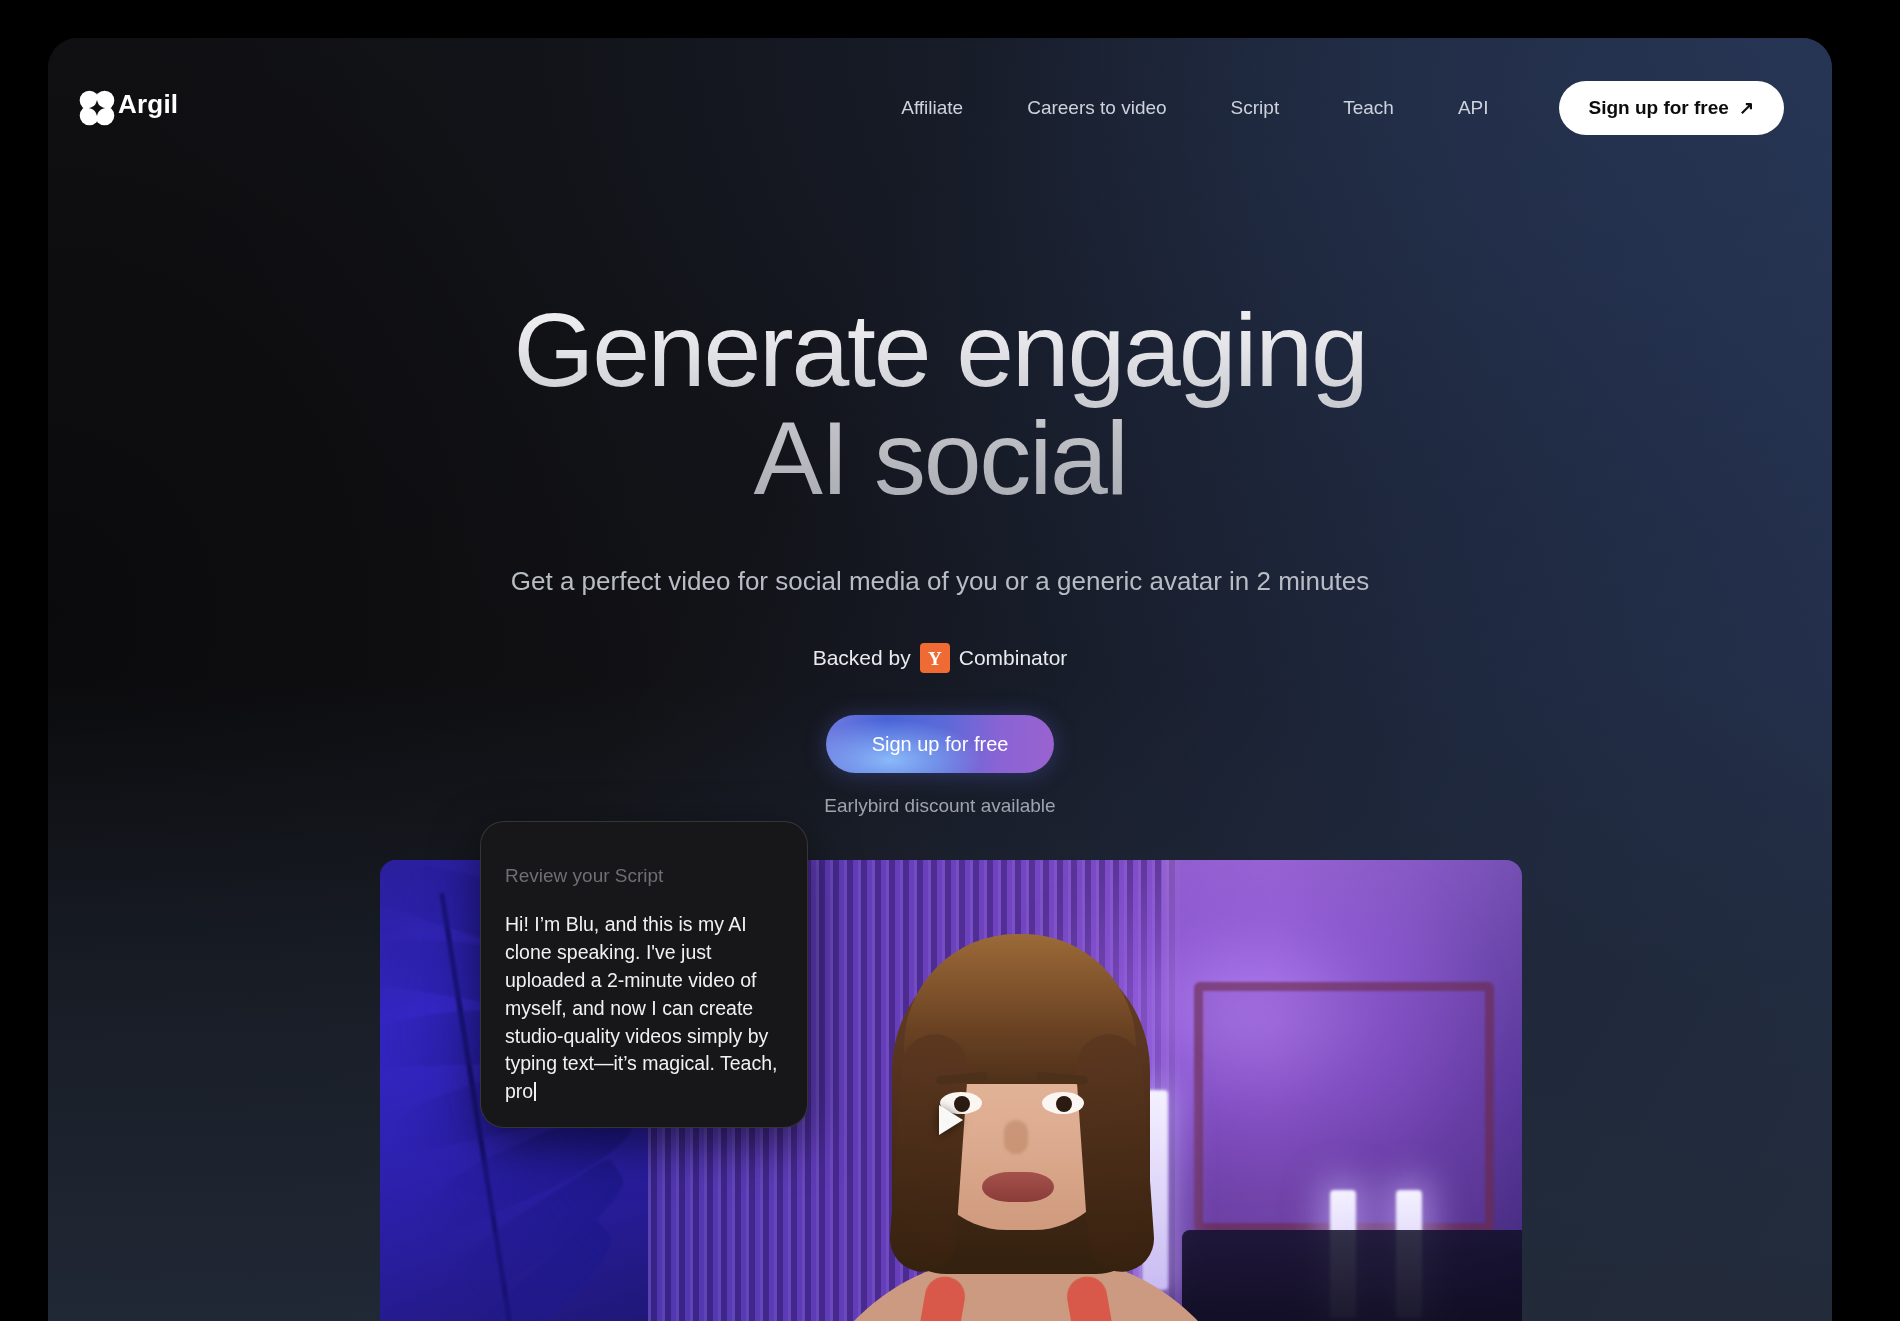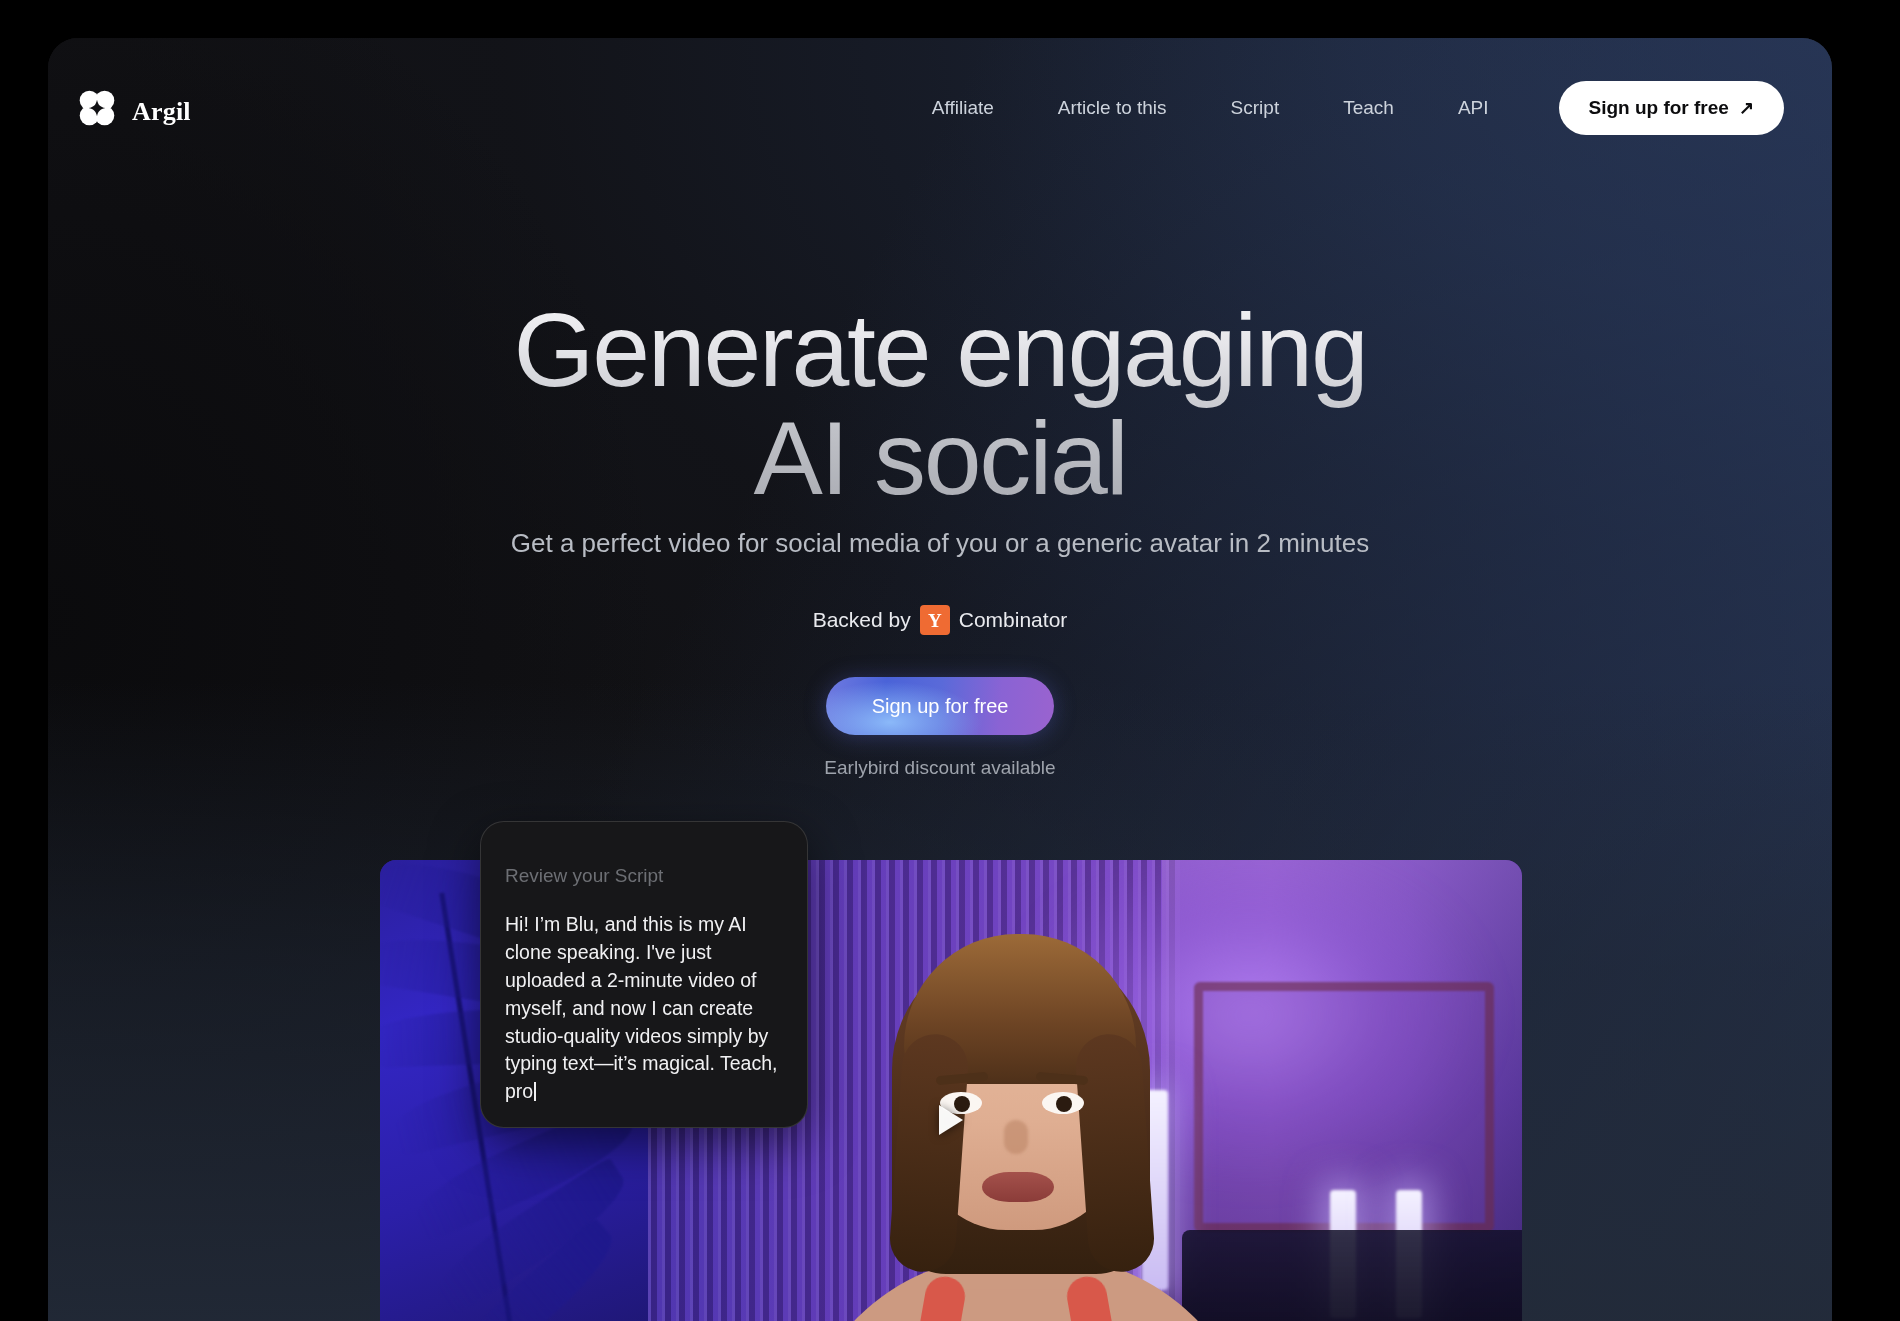--- a/index.html
+++ b/index.html
@@ -44,21 +44,21 @@
   }
 
   
   .header{
     position:absolute; left:0; top:0; width:100%;
     height:140px;
     display:flex; align-items:center;
     padding:0 48px 0 30px;
     z-index:20;
   }
-  .brand{ display:flex; align-items:flex-end; gap:16px; cursor:pointer;font-family:Liberation Serif, serif; }
+  .brand{ display:flex; align-items:flex-start; gap:2px; cursor:pointer; }
   .brand-mark{ width:38px; height:38px; display:block; }
   .brand-name{
     color:#fff; font-size:26px; font-weight:600; letter-spacing:.2px;
   }
   .nav{ margin-left:auto; display:flex; align-items:center; gap:16px; }
   .nav-link{
     color:#cdd3dc; font-size:19px; padding:0 24px;
     text-decoration:none; white-space:nowrap; cursor:pointer;
   }
   .nav-cta{
@@ -80,21 +80,21 @@
   }
   .headline{
     font-size:104px; line-height:1.04; font-weight:400;
     letter-spacing:-2.2px;
     background:linear-gradient(180deg,#f2f2f4 0%,#e6e6ea 22%,#bfc1c7 62%,#a9abb2 100%);
     -webkit-background-clip:text; background-clip:text;
     -webkit-text-fill-color:transparent; color:#ccc;
     margin:8px auto; max-width:1400px;
   }
   .subhead{
-    margin-top:16px;
+    margin-top:54px;
     font-size:26px; color:#b8bcc4; font-weight:400;
   }
   .backed{
     margin-top:46px;
     display:flex; align-items:center; justify-content:center; gap:9px;
     font-size:21px; color:#e9eaee; font-weight:500;
   }
   .yc-badge{
     width:30px; height:30px; border-radius:4px;
     background:#ef6b33; color:#fff;
@@ -337,21 +337,21 @@
           <circle cx="12" cy="28" r="10.2"></circle>
           <circle cx="28" cy="28" r="10.2"></circle>
         </g>
         <path d="M20 11.2 C21.1 16.6 23.4 18.9 28.8 20 C23.4 21.1 21.1 23.4 20 28.8 C18.9 23.4 16.6 21.1 11.2 20 C16.6 18.9 18.9 16.6 20 11.2 Z" fill="#111114"></path>
       </svg>
       <span class="brand-name">Argil</span>
     </div>
 
     <nav class="nav">
       <a class="nav-link">Affiliate</a>
-      <a class="nav-link">Article to this</a>
+      <a class="nav-link">Careers to video</a>
       <a class="nav-link">Script</a>
       <a class="nav-link">Teach</a>
       <a class="nav-link">API</a>
       <button class="nav-cta">
         <span>Sign up for free</span>
         <span class="arrow">↗</span>
       </button>
     </nav>
   </div>
 

